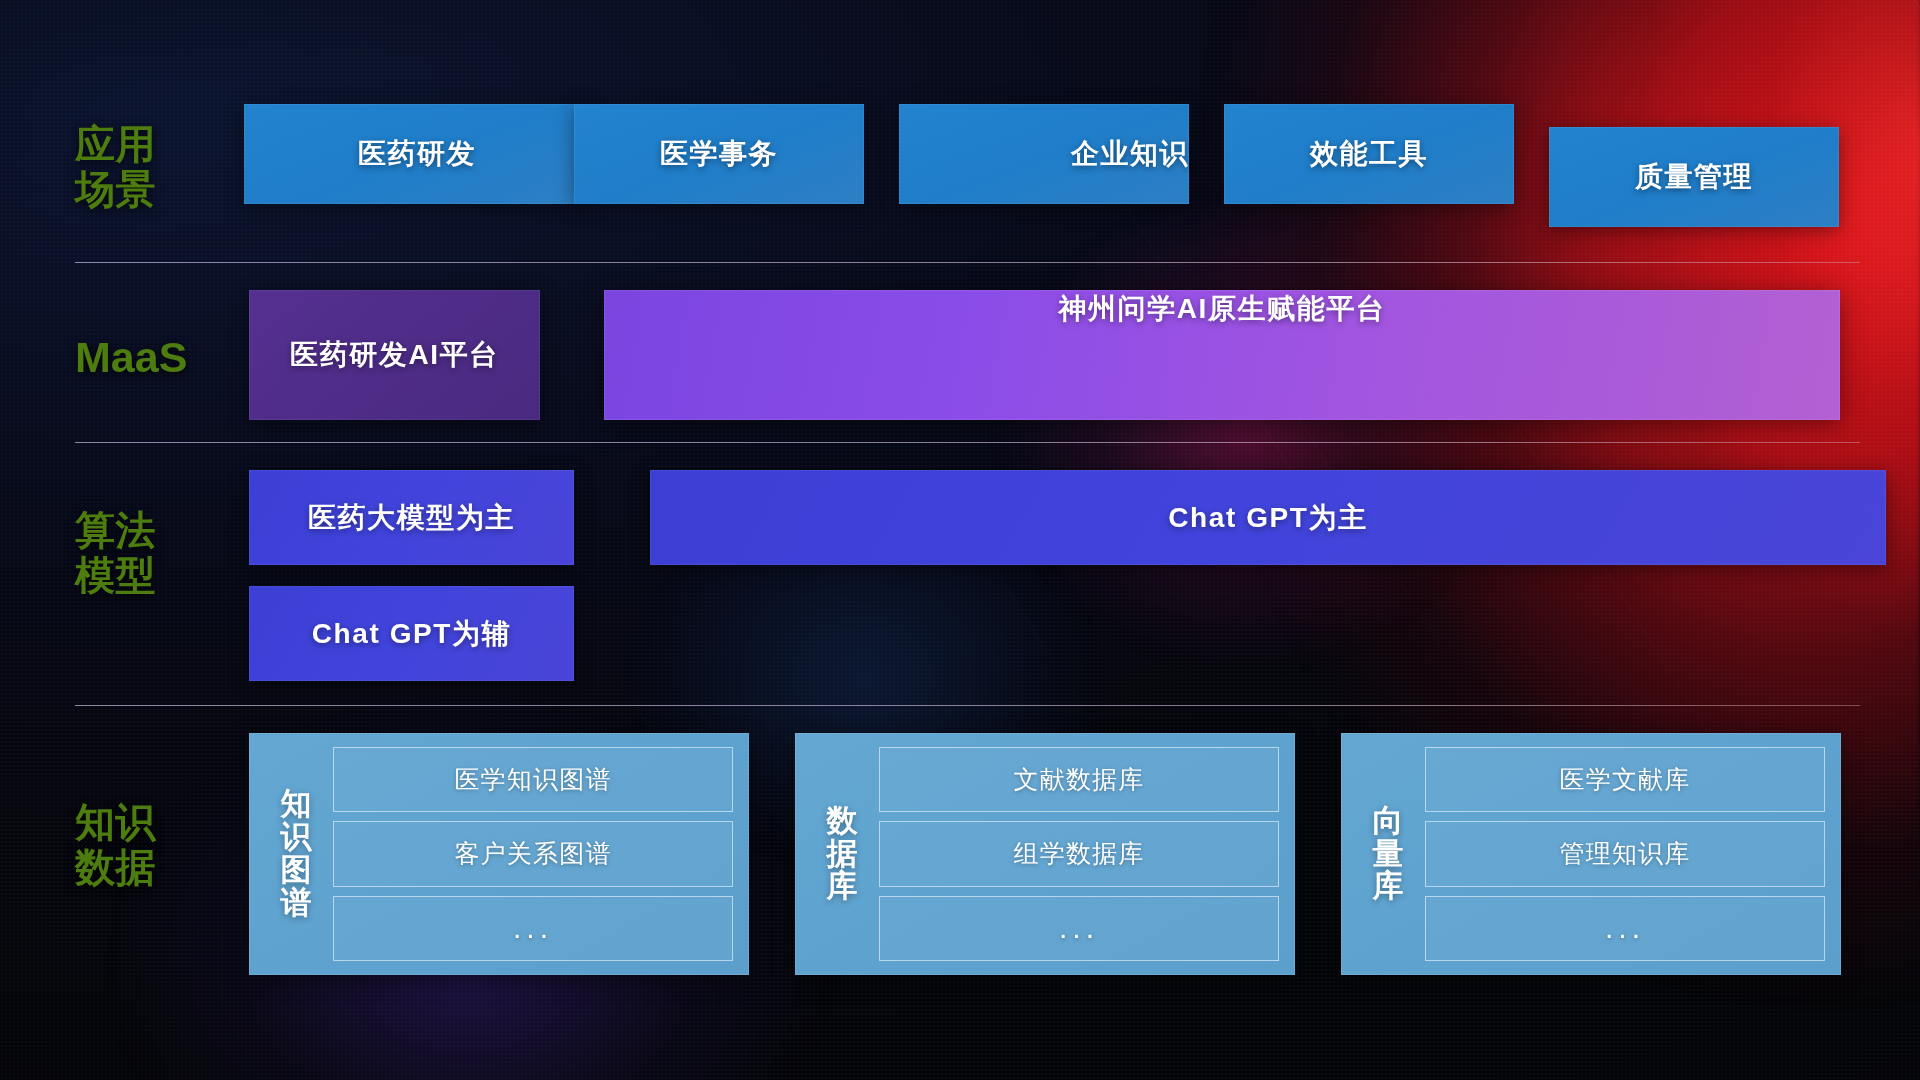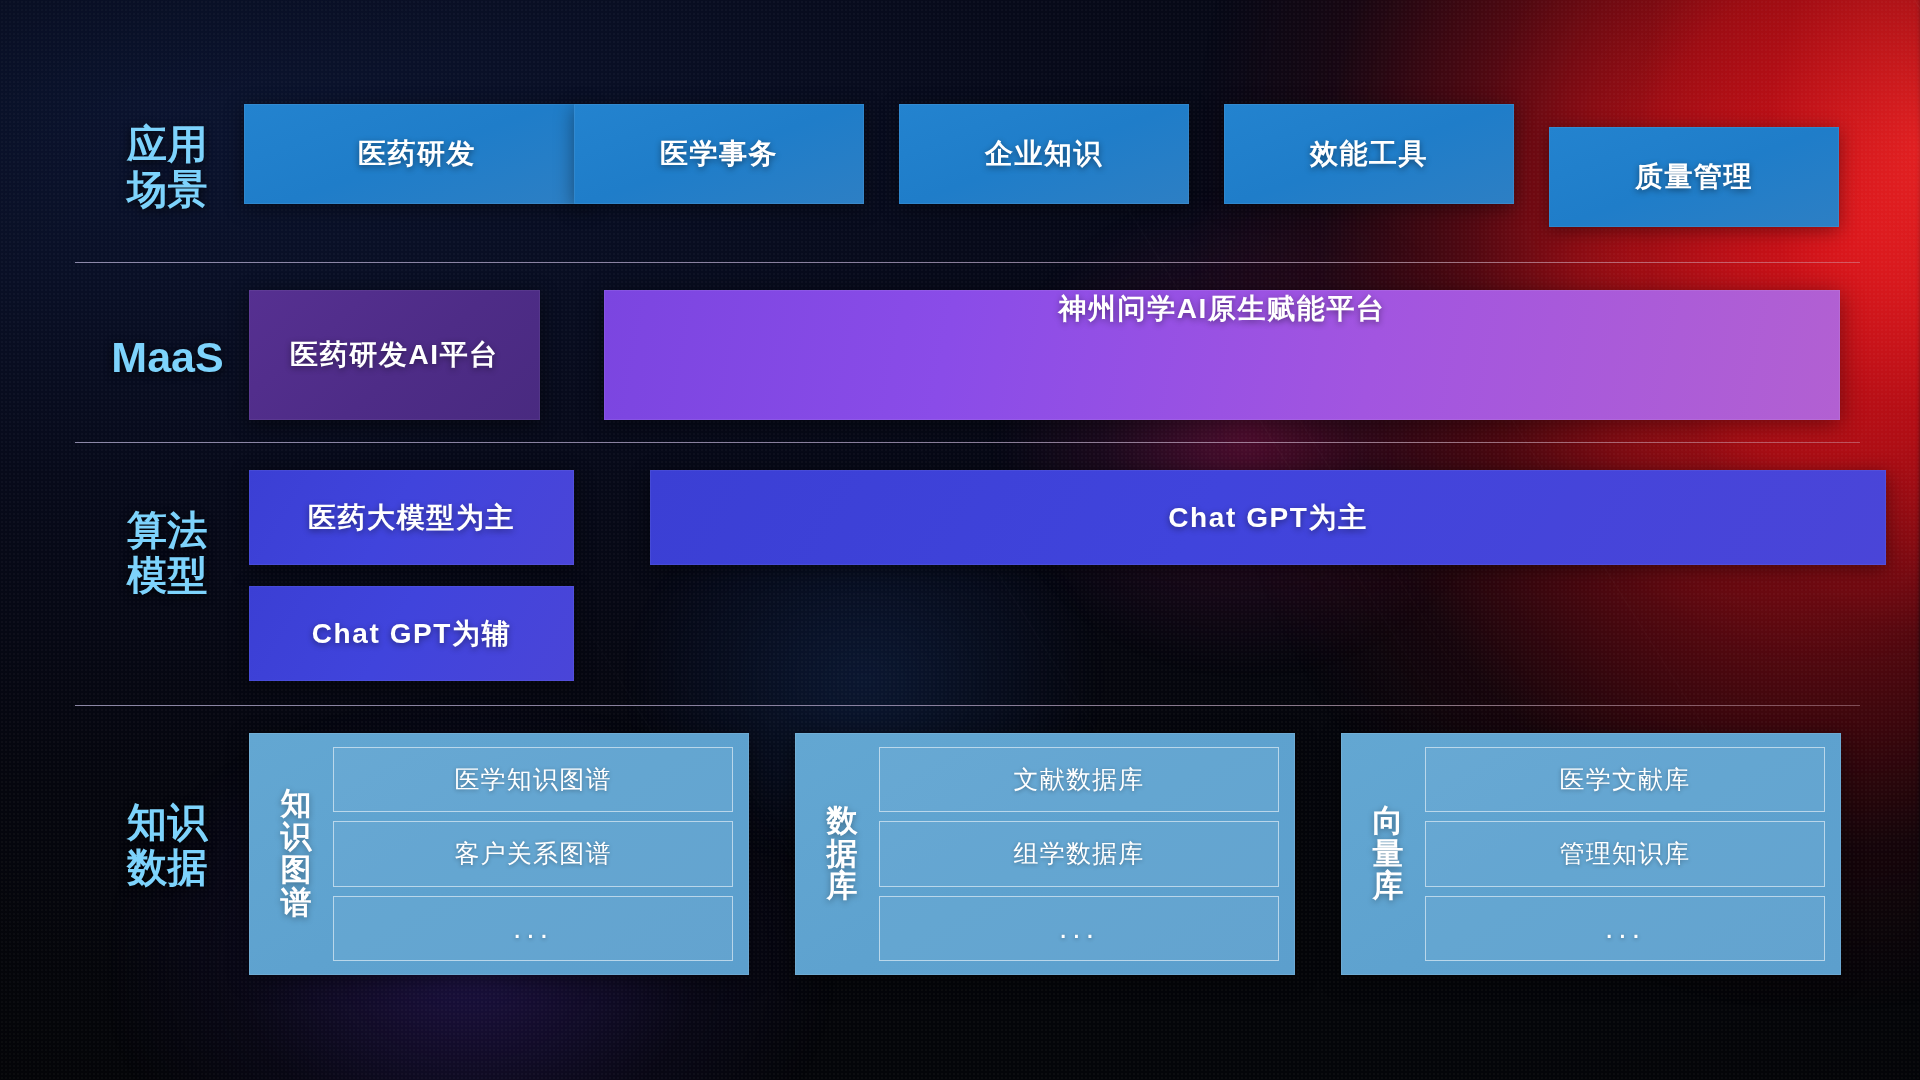--- a/index.html
+++ b/index.html
@@ -56,23 +56,22 @@
   .vign{
     position:absolute; inset:0;
     background:radial-gradient(120% 110% at 50% 50%, rgba(0,0,0,0) 46%, rgba(0,0,0,.45) 100%);
   }
 
   
   #stage{ position:absolute; inset:0; z-index:3; }
 
   .row-label{
     position:absolute;
-    color:#7dd3fc;
+    color:#4d7c0f;
     font-weight:700;
-    text-align:center;
     line-height:1.13;
     letter-spacing:.5px;
     text-shadow:0 2px 10px rgba(0,0,0,.85);
     white-space:pre-line;
     left:75px; width:185px;
   }
   .row-label.cn{ font-size:40px; }
   .row-label.en{ font-size:43px; letter-spacing:0px; }
 
   .divider{
@@ -180,21 +179,21 @@
 
   <div class="row-label cn" style="top:122px;">应用
 场景</div>
 
   <div class="scn" style="left:244px;width:346px;">
     <span>医药研发</span>
   </div>
   <div class="scn" style="left:574px;width:290px;">
     <span>医学事务</span>
   </div>
-  <div class="scn" style="left:899px;width:290px;">
+  <div class="scn" style="left:899px;width:290px;justify-content:flex-end;">
     <span>企业知识</span>
   </div>
   <div class="scn" style="left:1224px;width:290px;">
     <span>效能工具</span>
   </div>
   <div class="scn" style="left:1549px;width:290px;margin-top:23px;">
     <span>质量管理</span>
   </div>
 
   <div class="divider" style="top:262px;"></div>

